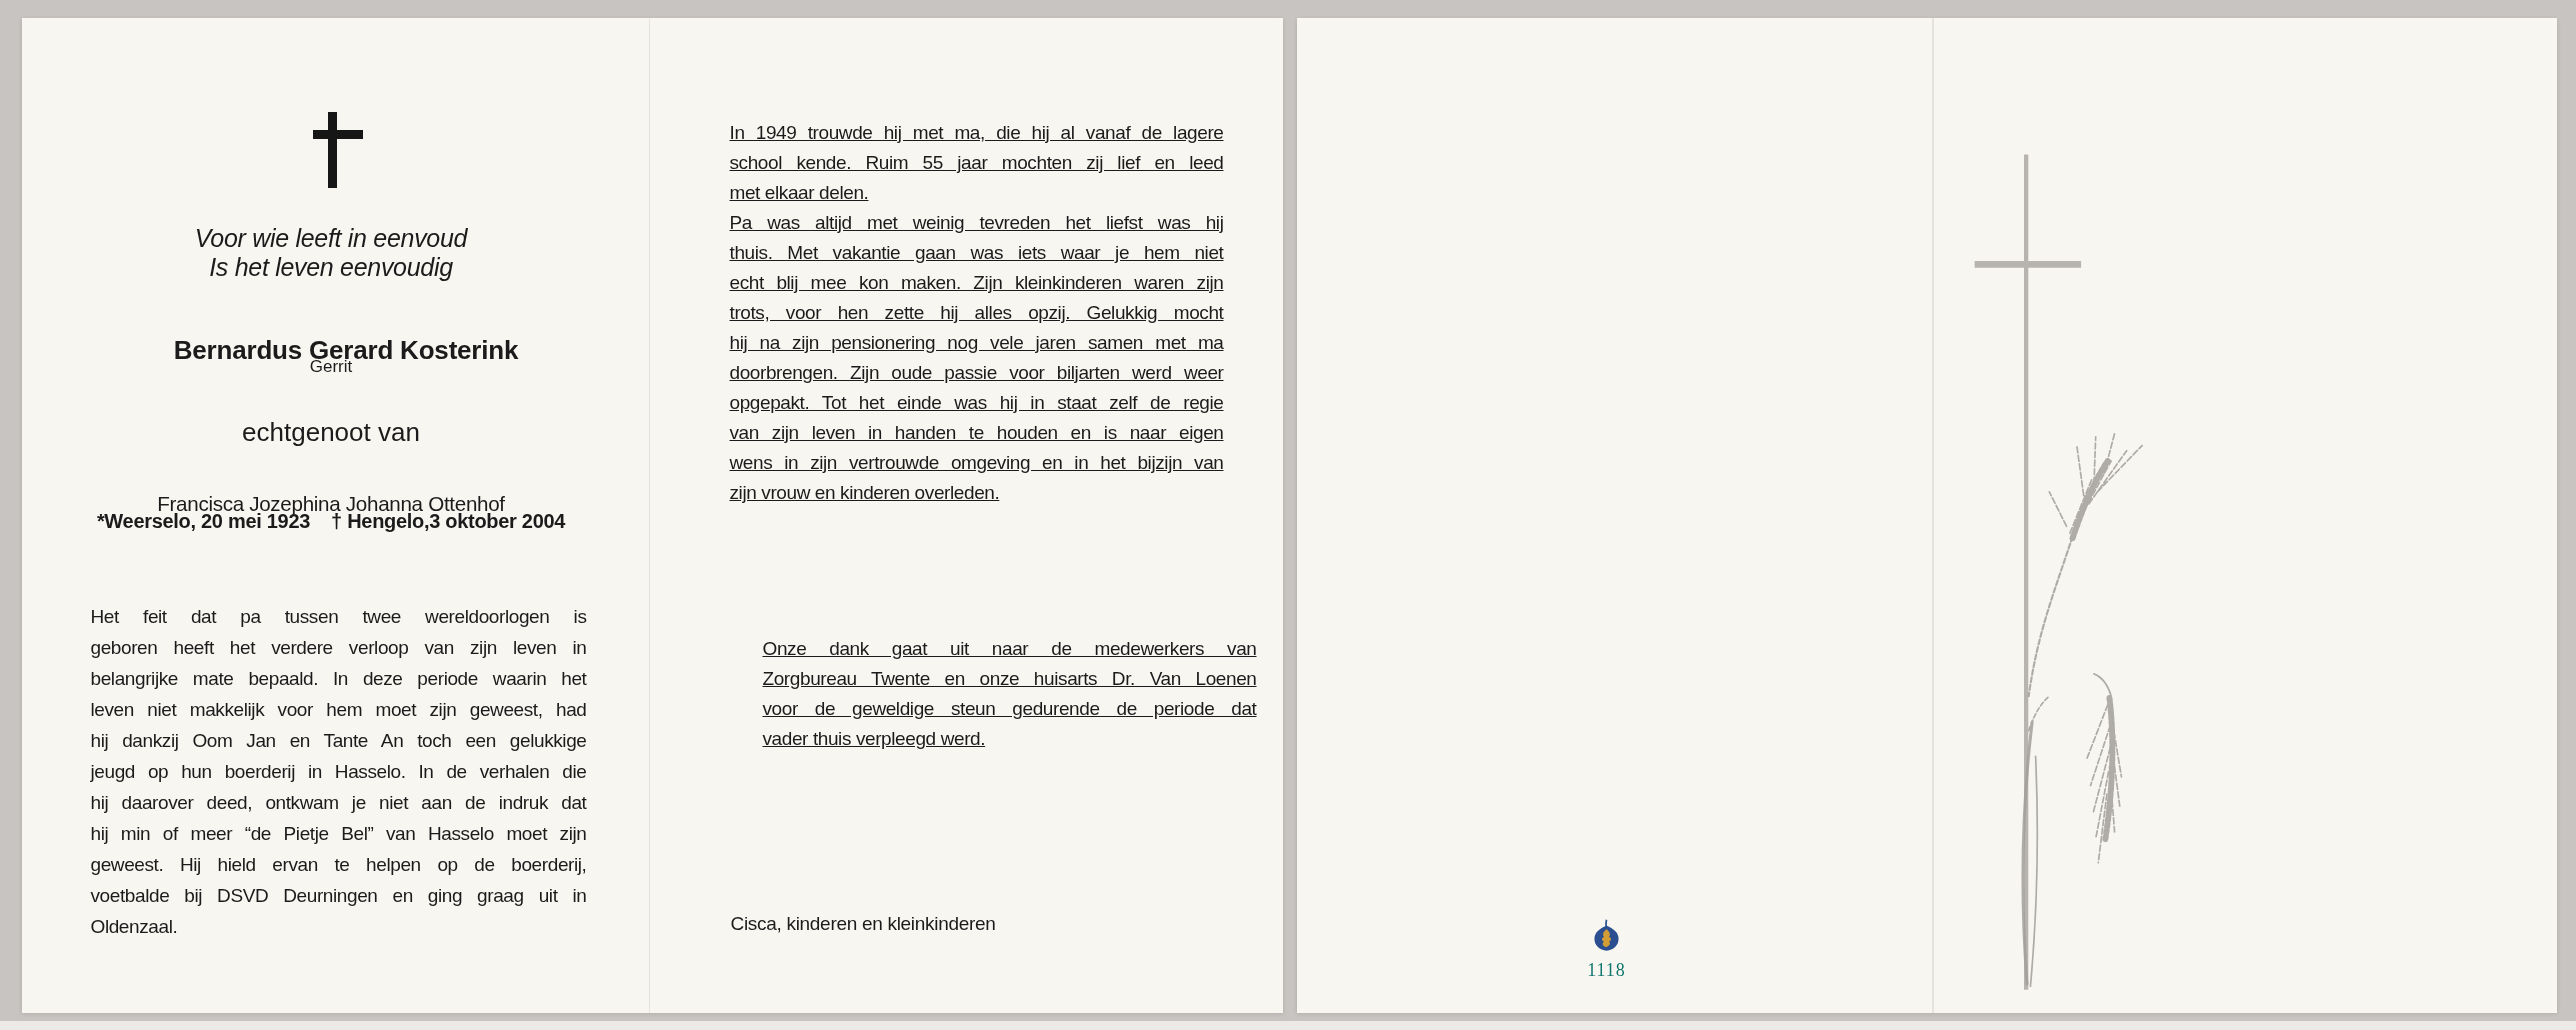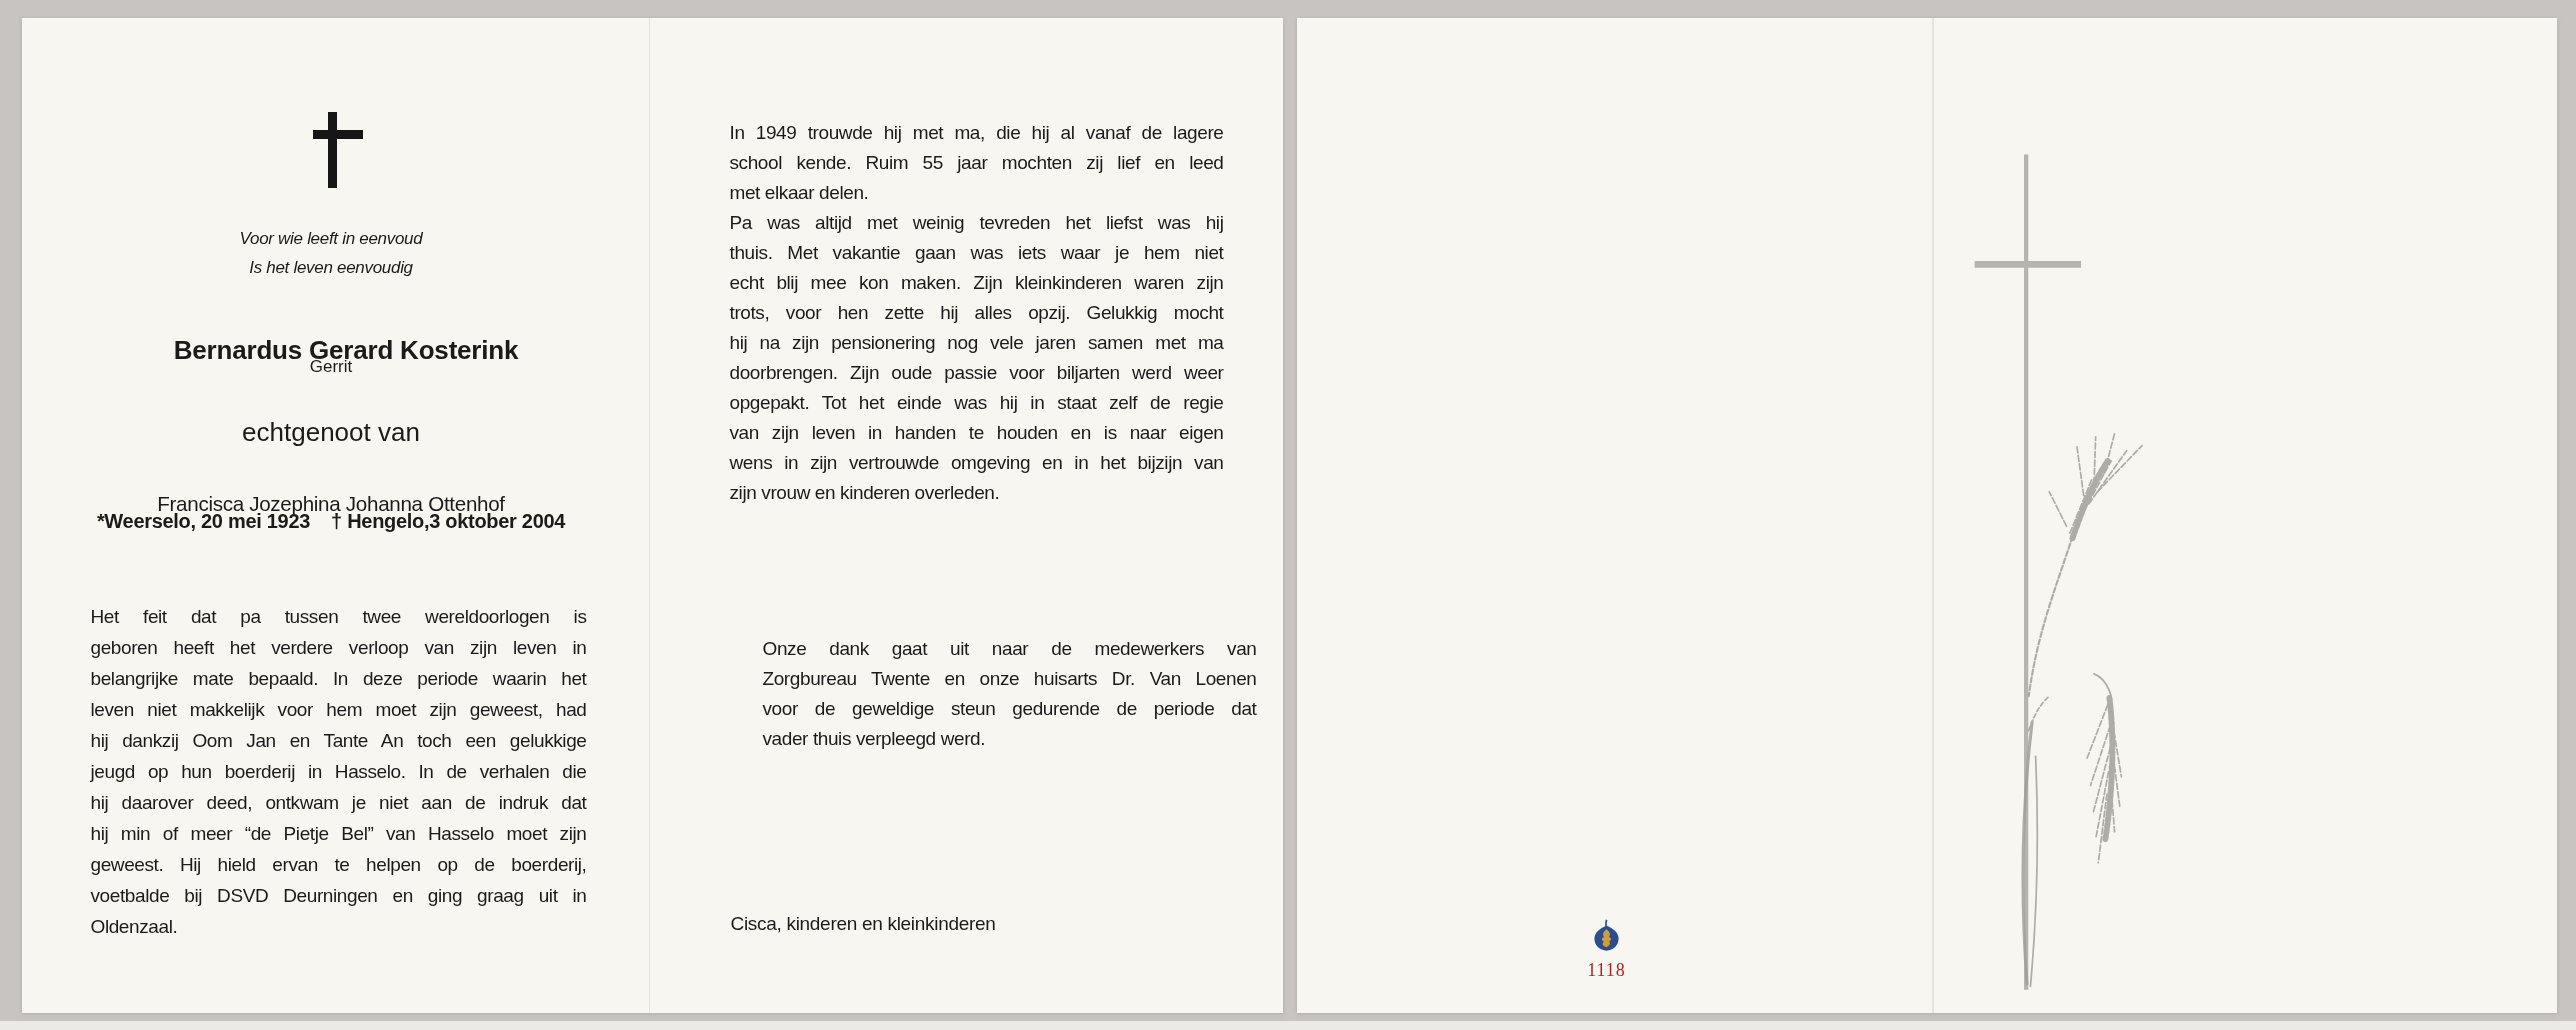--- a/index.html
+++ b/index.html
@@ -16,43 +16,43 @@
   .fold{position:absolute;top:0;bottom:0;width:1.7px;background:rgba(150,145,138,0.18);}
   #card-left .fold{left:627px;}
   #card-right .fold{left:635px;}
 
   
   .centerblock{position:absolute;left:39px;width:541px;text-align:center;}
   .cross{position:absolute;left:279px;top:94px;width:69px;height:82px;}
   .cross .v{position:absolute;left:27.5px;top:0;width:9.4px;height:76px;background:#161616;}
   .cross .h{position:absolute;left:12px;top:18px;width:50px;height:9.4px;background:#161616;}
 
-  .epigraph{top:206px;font-style:italic;font-size:17px;line-height:29px;letter-spacing:-0.3px;}
+  .epigraph{top:206px;font-style:italic;font-size:25px;line-height:29px;letter-spacing:-0.3px;}
   .name{top:302px;font-size:26px;font-weight:bold;letter-spacing:-0.2px;margin:15px;}
   .nick{top:339px;font-size:17px;}
   .sp-intro{top:399px;font-size:26px;}
   .sp-name{top:437px;font-size:20.6px;letter-spacing:-0.3px;margin-top:37px;}
   .dates{top:492px;font-size:20px;white-space:pre;letter-spacing:-0.3px;font-weight:bold;}
 
   .para{position:absolute;font-size:19px;letter-spacing:-0.4px;}
   .jline{text-align:justify;text-align-last:justify;}
   .jline.end{text-align-last:left;}
   .bio{left:69px;top:583px;width:496px;}
   .bio .jline{line-height:31px;}
   .story{left:708px;top:100px;width:494px;}
-  .story .jline,.thanks .jline{line-height:30px;}
+  .story .jline,.thanks .jline{line-height:30px;text-decoration:underline;}
   .thanks{left:708px;top:616px;width:494px;margin-left:33px;}
   .signature{position:absolute;left:709px;top:895px;font-size:19px;letter-spacing:-0.3px;}
 
   
   .art{position:absolute;left:0;top:0;width:1260px;height:995px;}
   .logo{position:absolute;left:294px;top:900px;width:31px;height:38px;}
   .printnum{position:absolute;left:258px;top:942px;width:103px;text-align:center;
             font-family:"Liberation Serif","DejaVu Serif",serif;font-size:18px;
-            letter-spacing:0.9px;color:#b91c1c;}
+            letter-spacing:0.9px;color:#0f766e;}
 </style>
 </head>
 <body>
 
 <div class="stage">
 
   <section class="card" id="card-left">
     <div class="fold"></div>
 
     <div class="cross">

